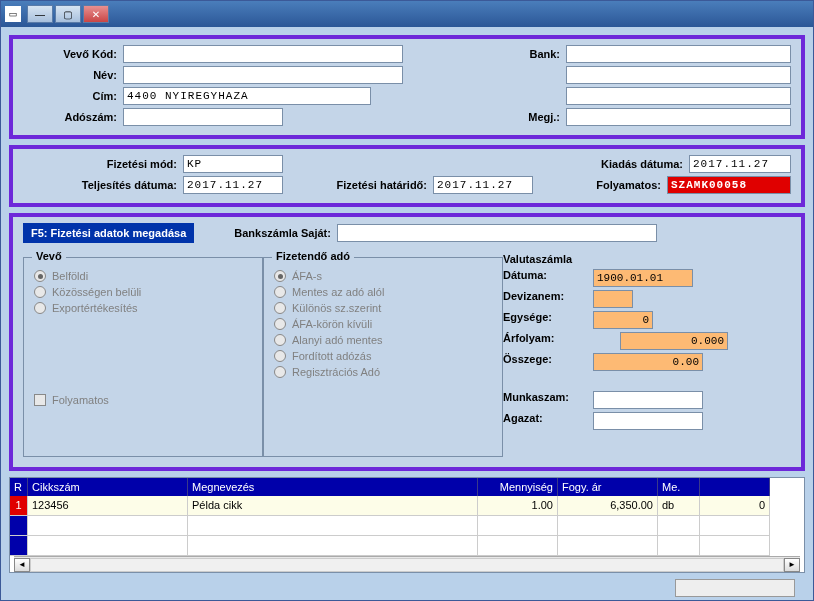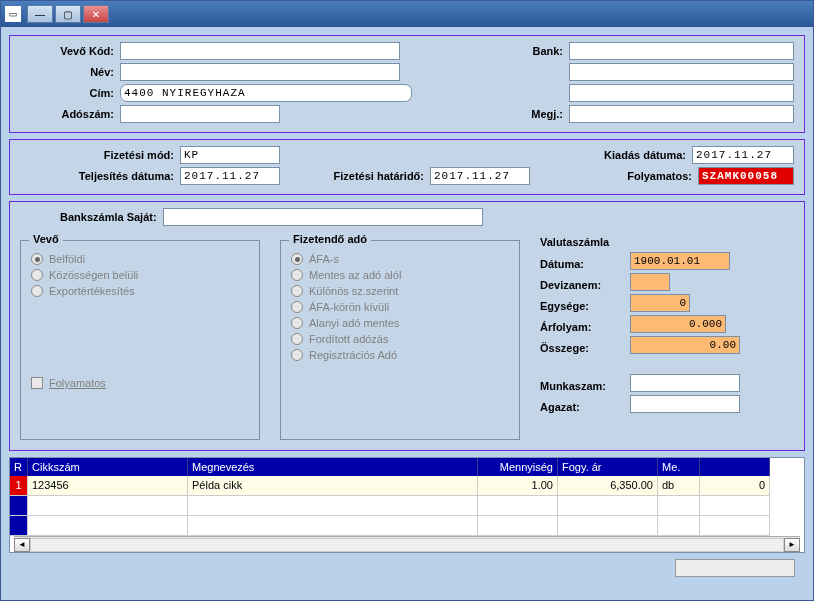--- a/index.html
+++ b/index.html
@@ -8,39 +8,39 @@
 .window { width: 814px; height: 601px; background: #b9d1ea; border: 1px solid #3b5998; }
 .titlebar { height: 26px; background: linear-gradient(to bottom, #4a7ebb, #2b5797); display: flex; align-items: center; padding: 0 4px; }
 .titlebar-icon { width: 16px; height: 16px; background: #fff; margin-right: 6px; font-size: 9px; text-align: center; line-height: 16px; }
 .titlebar-text { color: #fff; flex: 1; }
 .titlebar-btns { display: flex; gap: 2px; }
 .titlebar-btn { width: 26px; height: 18px; background: linear-gradient(to bottom, #d7e4f2, #a8c0dd); border: 1px solid #5a7ba8; display: flex; align-items: center; justify-content: center; font-size: 10px; cursor: pointer; }
 .titlebar-btn.close { background: linear-gradient(to bottom, #e89090, #c94545); color: #fff; }
 
 .content { padding: 8px; }
 
-.panel { background: #c4d5e8; border: 1px solid #6d28d9; padding: 6px 10px; margin-bottom: 6px; }
+.panel { background: #c4d5e8; border: 4px solid #6d28d9; padding: 6px 10px; margin-bottom: 6px; }
 
 .row { display: flex; align-items: center; margin-bottom: 3px; }
 .lbl { color: #000; font-weight: bold; text-align: right; padding-right: 6px; }
 .field { background: #fff; border: 1px solid #7a8fa8; height: 18px; padding: 1px 3px; font-family: 'Courier New', monospace; font-size: 11px; }
 .field.mono { font-family: 'Courier New', monospace; letter-spacing: 1px; }
 .field.red { background: #e00000; color: #fff; }
 
 .f5bar { background: #0033aa; color: #fff; padding: 4px 8px; font-weight: bold; display: inline-block; }
 
 .groupbox { border: 1px solid #7a8fa8; padding: 8px 10px; position: relative; margin-top: 8px; }
 .groupbox-title { position: absolute; top: -8px; left: 8px; background: #c4d5e8; padding: 0 4px; font-weight: bold; }
 .radio-row { display: flex; align-items: center; margin: 4px 0; gap: 6px; color: #808080; }
 .radio-dot { width: 12px; height: 12px; border: 1px solid #888; border-radius: 50%; display: inline-flex; align-items: center; justify-content: center; background: #e8e8e8; }
 .radio-dot.on::after { content: ''; width: 5px; height: 5px; background: #666; border-radius: 50%; }
-.check-row { display: flex; align-items: center; gap: 6px; margin-top: 16px; color: #808080; text-decoration: underline; }
+.check-row { display: flex; align-items: center; gap: 6px; margin-top: 16px; color: #808080; }
 .check-box { width: 12px; height: 12px; border: 1px solid #888; background: #e8e8e8; }
 
-.labeled { display: flex; align-items: flex-end; margin: 3px 0; }
+.labeled { display: flex; align-items: flex-start; margin: 3px 0; }
 .labeled .vl { width: 90px; font-weight: bold; }
 .numfield { background: #fdba74; border: 1px solid #7a8fa8; height: 18px; padding: 1px 3px; font-family: 'Courier New', monospace; text-align: right; }
 
 .tablewrap { border: 1px solid #7a8fa8; background: #fff; position: relative; }
 .grid { display: grid; grid-template-columns: 18px 160px 290px 80px 100px 42px 70px; }
 .th { background: #0000aa; color: #fff; padding: 3px 4px; border-right: 1px solid #3a3a8a; font-weight: normal; }
 .td { background: #fdfde8; padding: 3px 4px; border-right: 1px solid #ccc; border-bottom: 1px solid #ccc; height: 20px; }
 .td.right { text-align: right; }
 .rcell { background: #0000aa; }
 .rcell.sel { background: #e00000; color: #fff; text-align: center; }
@@ -76,21 +76,21 @@
         <input class="field" style="width: 225px;" value="">
       </div>
       <div class="row">
         <div class="lbl" style="width:100px">Név:</div>
         <input class="field" style="width: 280px;" value="">
         <div style="flex:1"></div>
         <input class="field" style="width: 225px; margin-left: 60px;" value="">
       </div>
       <div class="row">
         <div class="lbl" style="width:100px">Cím:</div>
-        <input class="field mono" style="width: 292px; border-radius: 7px;" value="4400 NYIREGYHAZA">
+        <input class="field mono" style="width: 248px;" value="4400 NYIREGYHAZA">
         <div style="flex:1"></div>
         <input class="field" style="width: 225px; margin-left: 60px;" value="">
       </div>
       <div class="row">
         <div class="lbl" style="width:100px">Adószám:</div>
         <input class="field" style="width: 160px;" value="">
         <div style="flex:1"></div>
         <div class="lbl" style="width:60px">Megj.:</div>
         <input class="field" style="width: 225px;" value="">
       </div>
@@ -105,32 +105,33 @@
         <input class="field mono" style="width: 102px;" value="2017.11.27">
       </div>
       <div class="row">
         <div class="lbl" style="width:160px">Teljesítés dátuma:</div>
         <input class="field mono" style="width: 100px;" value="2017.11.27">
         <div style="width:30px"></div>
         <div class="lbl" style="width:120px">Fizetési határidő:</div>
         <input class="field mono" style="width: 100px;" value="2017.11.27">
         <div style="flex:1"></div>
         <div class="lbl" style="width:75px">Folyamatos:</div>
-        <input class="field mono red" style="width: 96px; font-weight: bold;" value="SZAMK00058">
+        <input class="field mono red" style="width: 124px; font-weight: bold;" value="SZAMK00058">
       </div>
     </div>
 
     <div class="panel" style="padding-bottom:10px">
       <div class="row" style="margin-bottom:6px">
+        <div class="f5bar">F5: Fizetési adatok megadása</div>
         <div style="width:40px"></div>
         <div class="lbl">Bankszámla Saját:</div>
         <input class="field" style="flex: 1 1 0%; max-width: 320px;" value="">
       </div>
 
-      <div style="display:flex;gap:20px">
+      <div style="display:flex;gap:0">
 
         <div class="groupbox" style="width:240px;height:200px">
           <div class="groupbox-title">Vevő</div>
           <div class="radio-row">
               <span class="radio-dot on"></span>
               <span>Belföldi</span>
             </div>
           <div class="radio-row">
               <span class="radio-dot"></span>
               <span>Közösségen belüli</span>
@@ -186,21 +187,21 @@
           <div class="labeled">
               <div class="vl">Devizanem:</div>
               <input class="numfield" style="width: 40px;" value="">
             </div>
           <div class="labeled">
               <div class="vl">Egysége:</div>
               <input class="numfield" style="width: 60px;" value="0">
             </div>
           <div class="labeled">
               <div class="vl">Árfolyam:</div>
-              <input class="numfield" style="width: 96px;" value="0.000">
+              <input class="numfield" style="width: 108px; margin-left: 27px;" value="0.000">
             </div>
           <div class="labeled">
               <div class="vl">Összege:</div>
               <input class="numfield" style="width: 110px;" value="0.00">
             </div>
           <div style="height:14px"></div>
           <div class="labeled">
               <div class="vl">Munkaszam:</div>
               <input class="field" style="width: 110px;" value="">
             </div>

